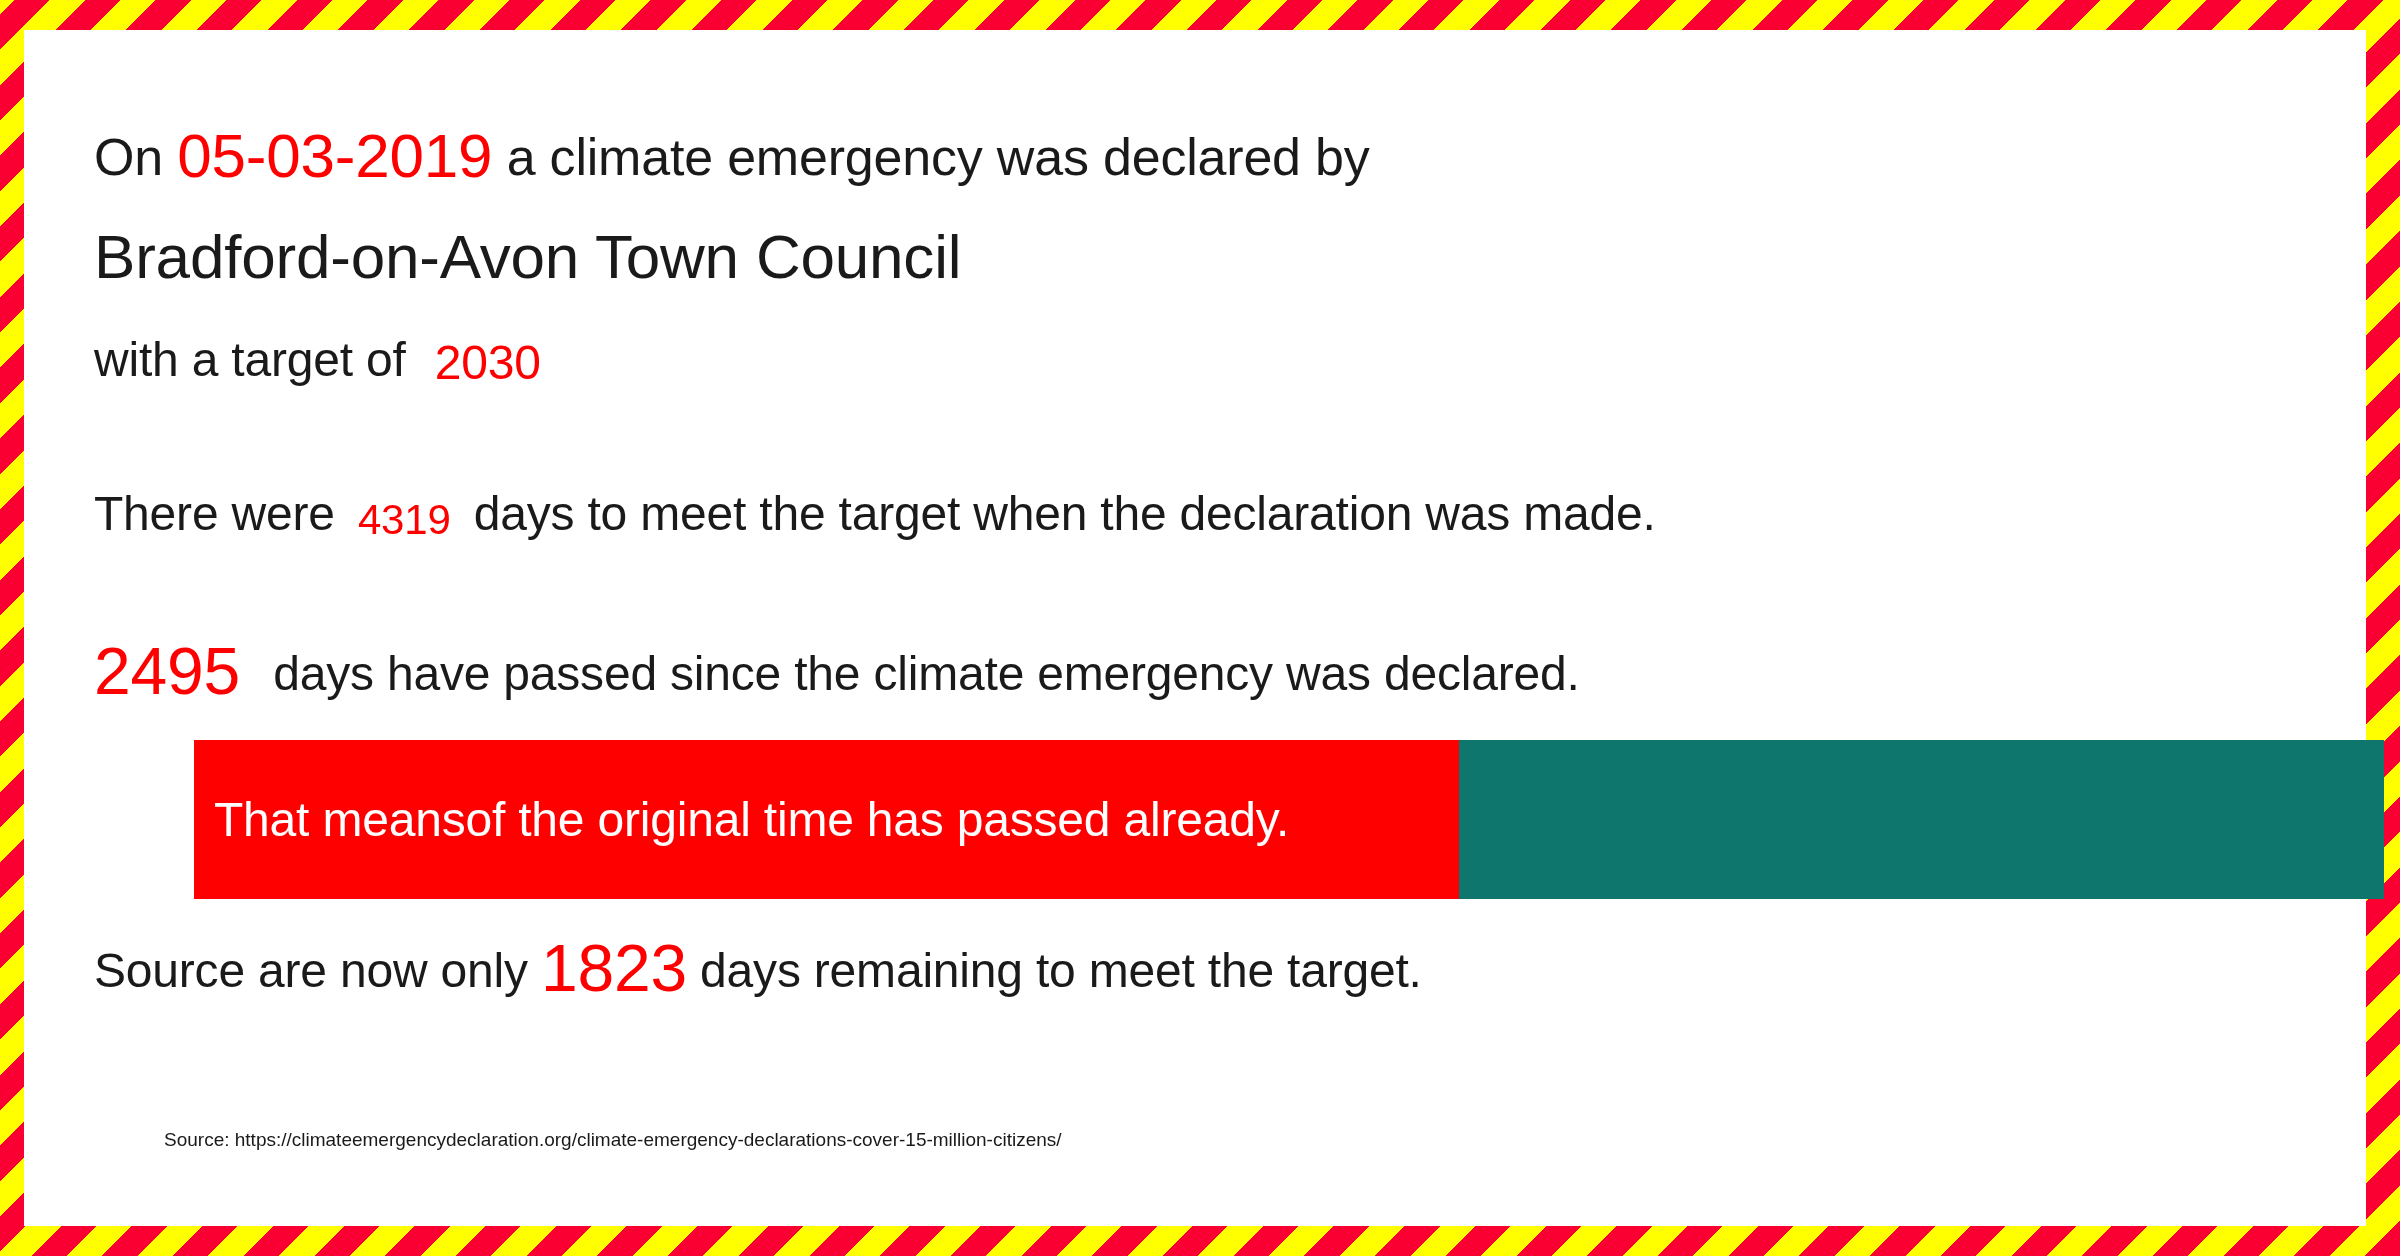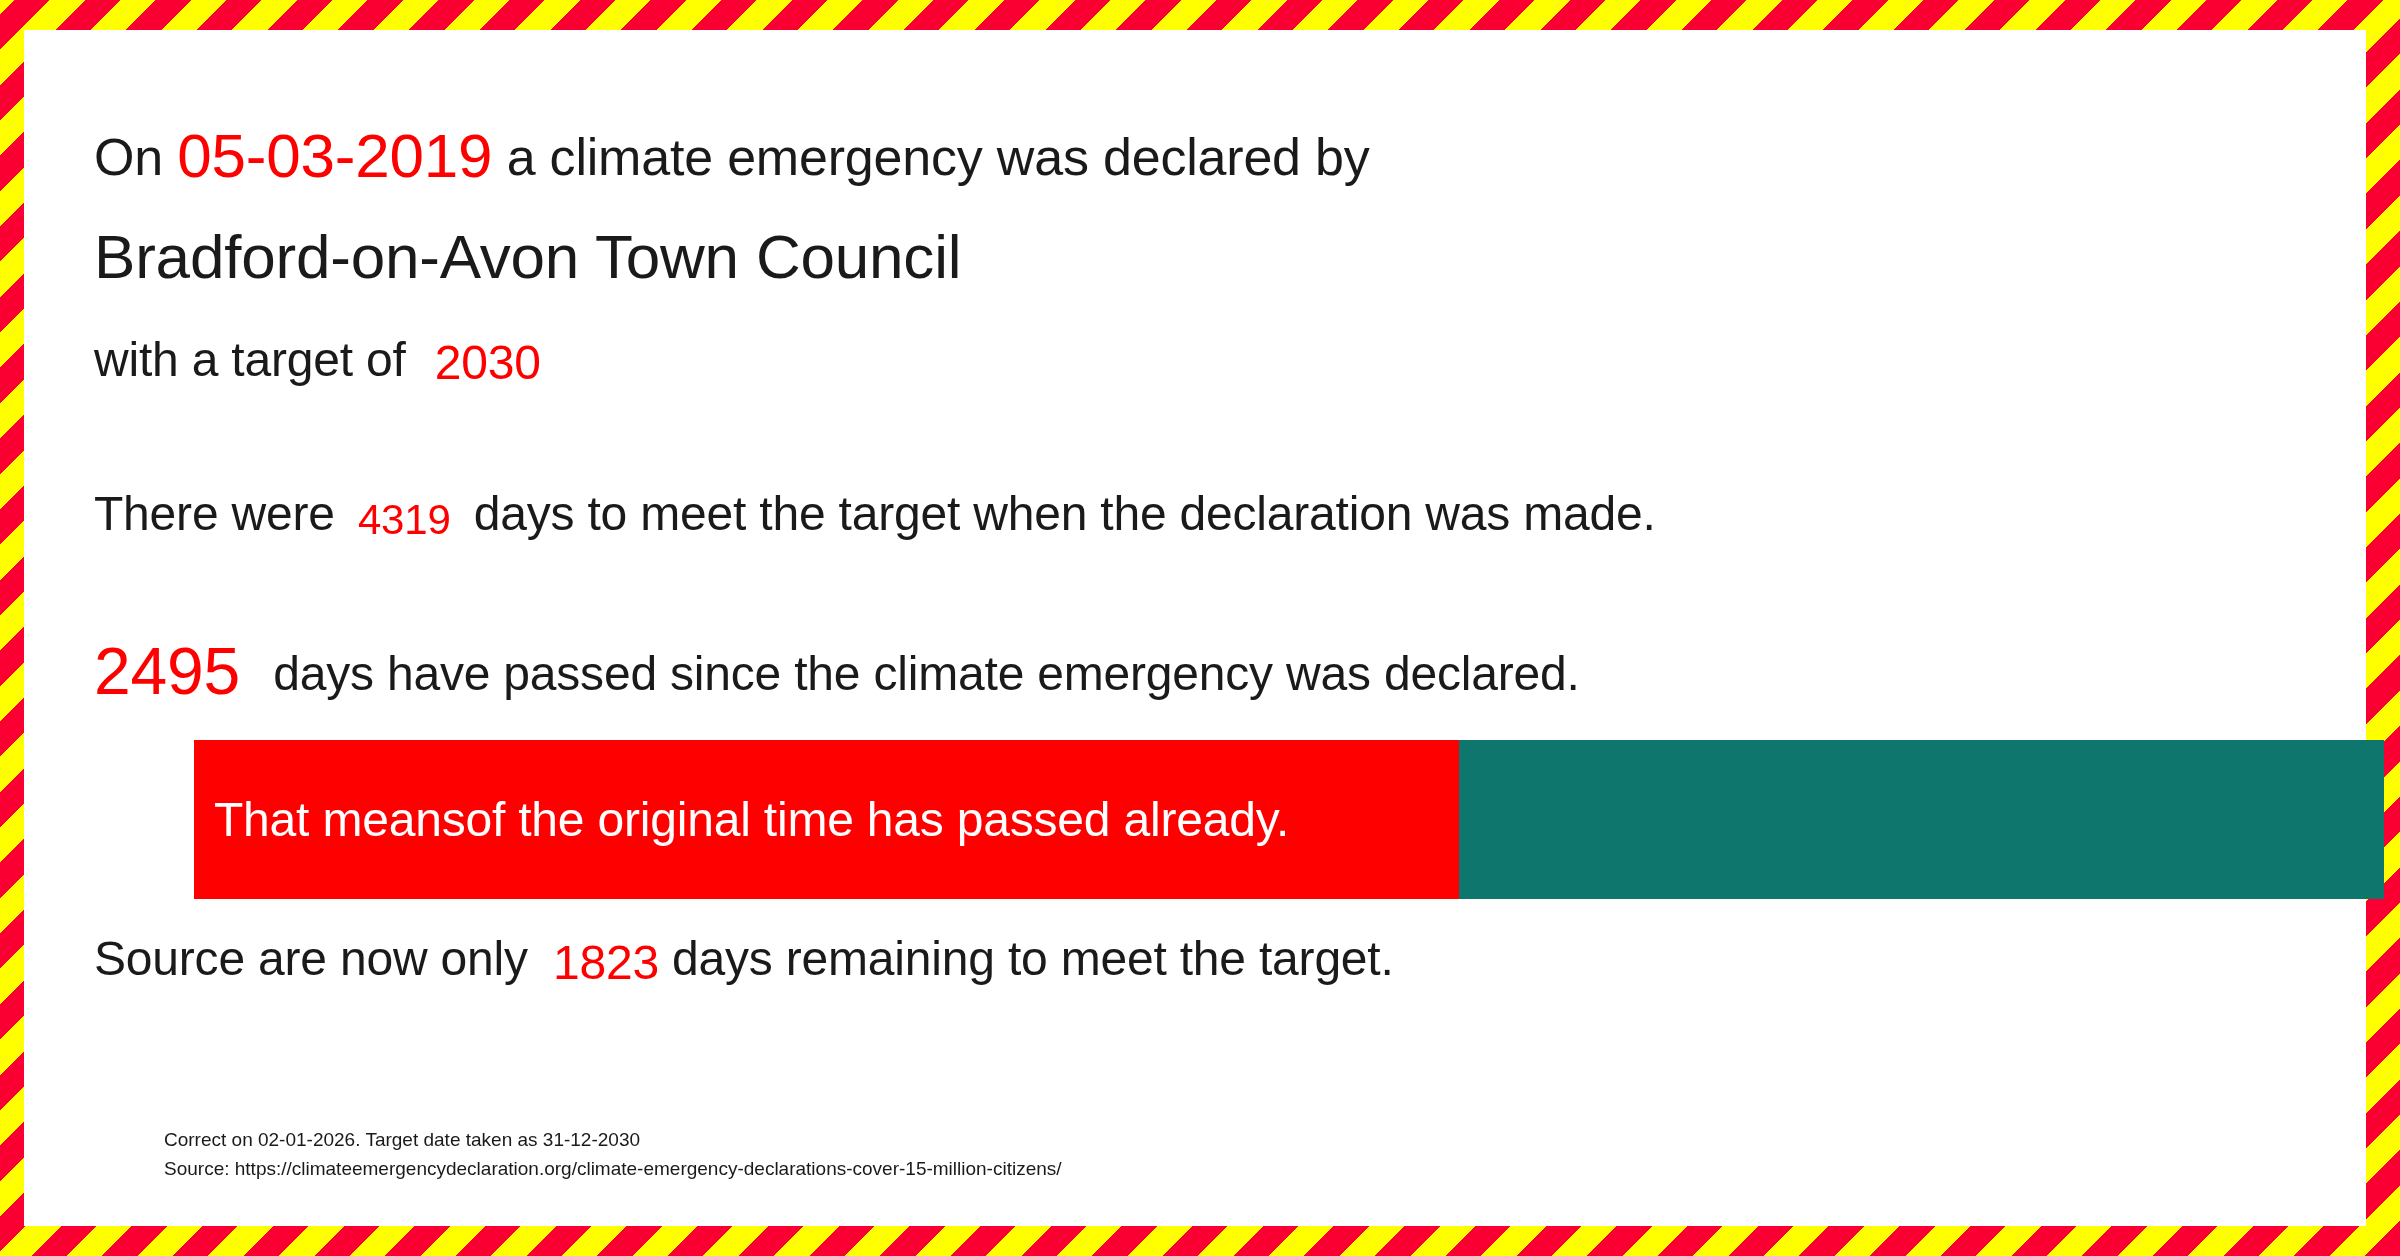--- a/index.html
+++ b/index.html
@@ -146,23 +146,23 @@
     position: relative;
     top: 2px;
   }
 
   
   #line-remaining {
     top: 905px;
     font-size: 48px;
   }
   #line-remaining .hl {
-    font-size: 48px;
+    font-size: 66px;
     vertical-align: -4px;
-    margin-left: 12px;
+    margin-left: 0;
   }
 
   
   #footnotes {
     position: absolute;
     left: 70px;
     top: 1095px;
     font-size: 19px;
     color: #1a1a1a;
     line-height: 1.55;
@@ -211,19 +211,18 @@
         </div>
       </div>
 
       <div class="line" id="line-remaining">
         <span>Source are now only</span>
         <span class="hl">1823</span>
         <span>days remaining to meet the target.</span>
       </div>
 
       <div id="footnotes">
-        <div>Correct on 02-01-2026. Target date taken as 31-12-2030</div>
         <div>Source: https://climateemergencydeclaration.org/climate-emergency-declarations-cover-15-million-citizens/</div>
       </div>
 
     </div>
   </div>
 </div>
 
 </body></html>

